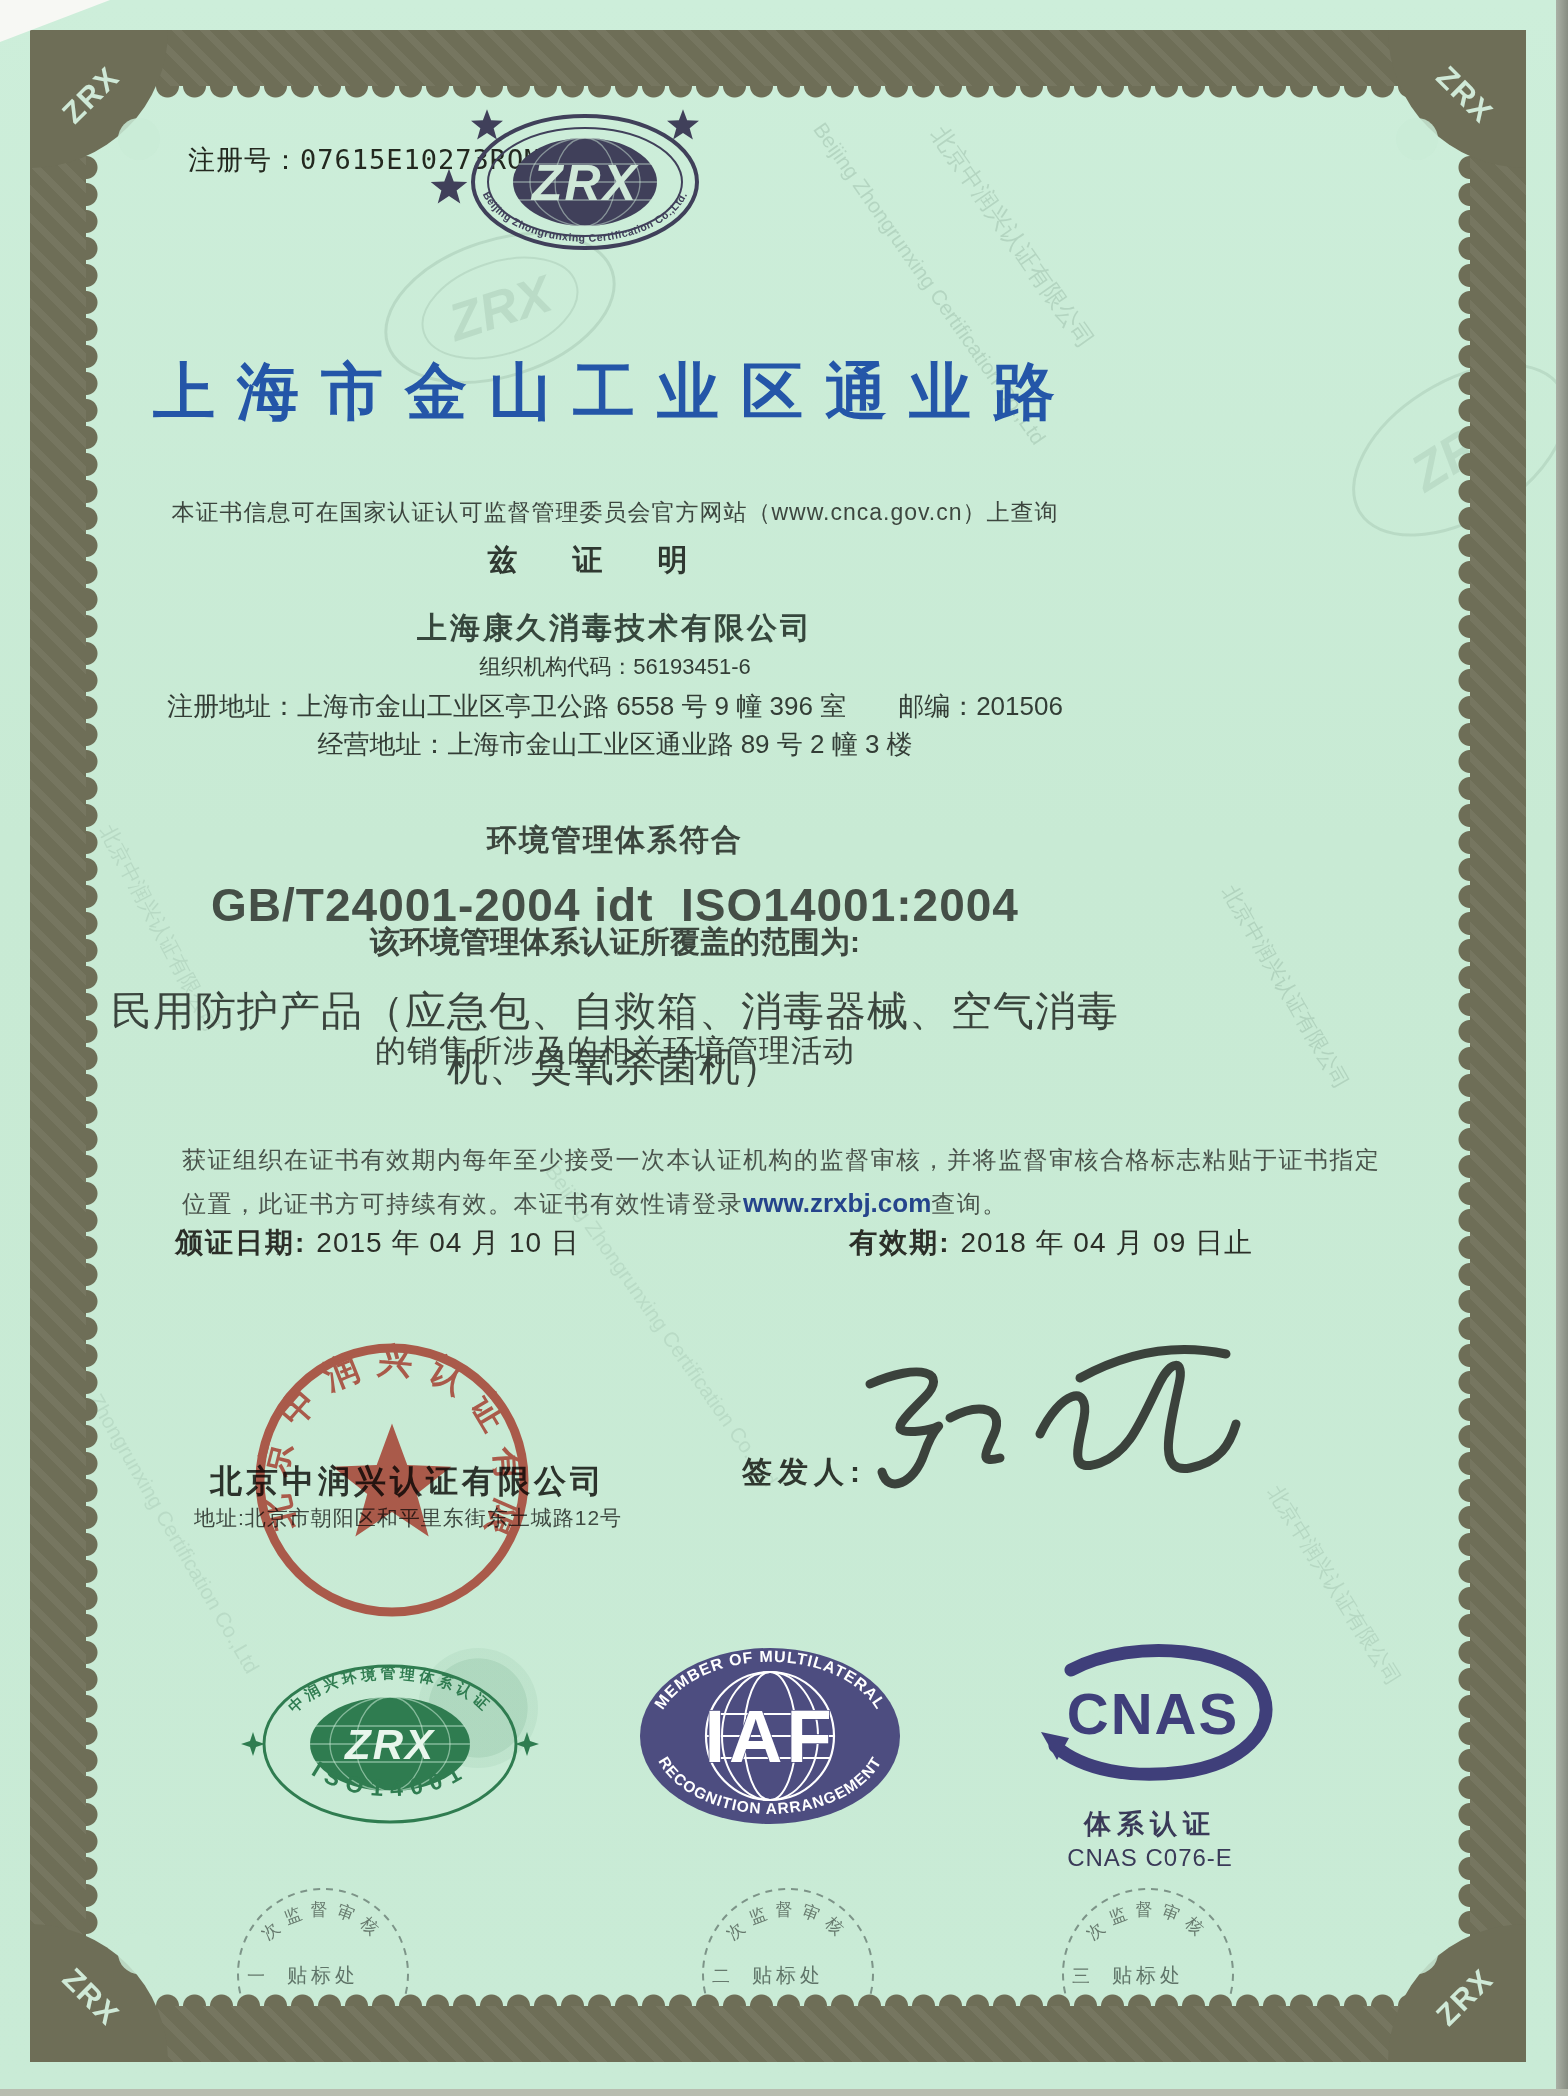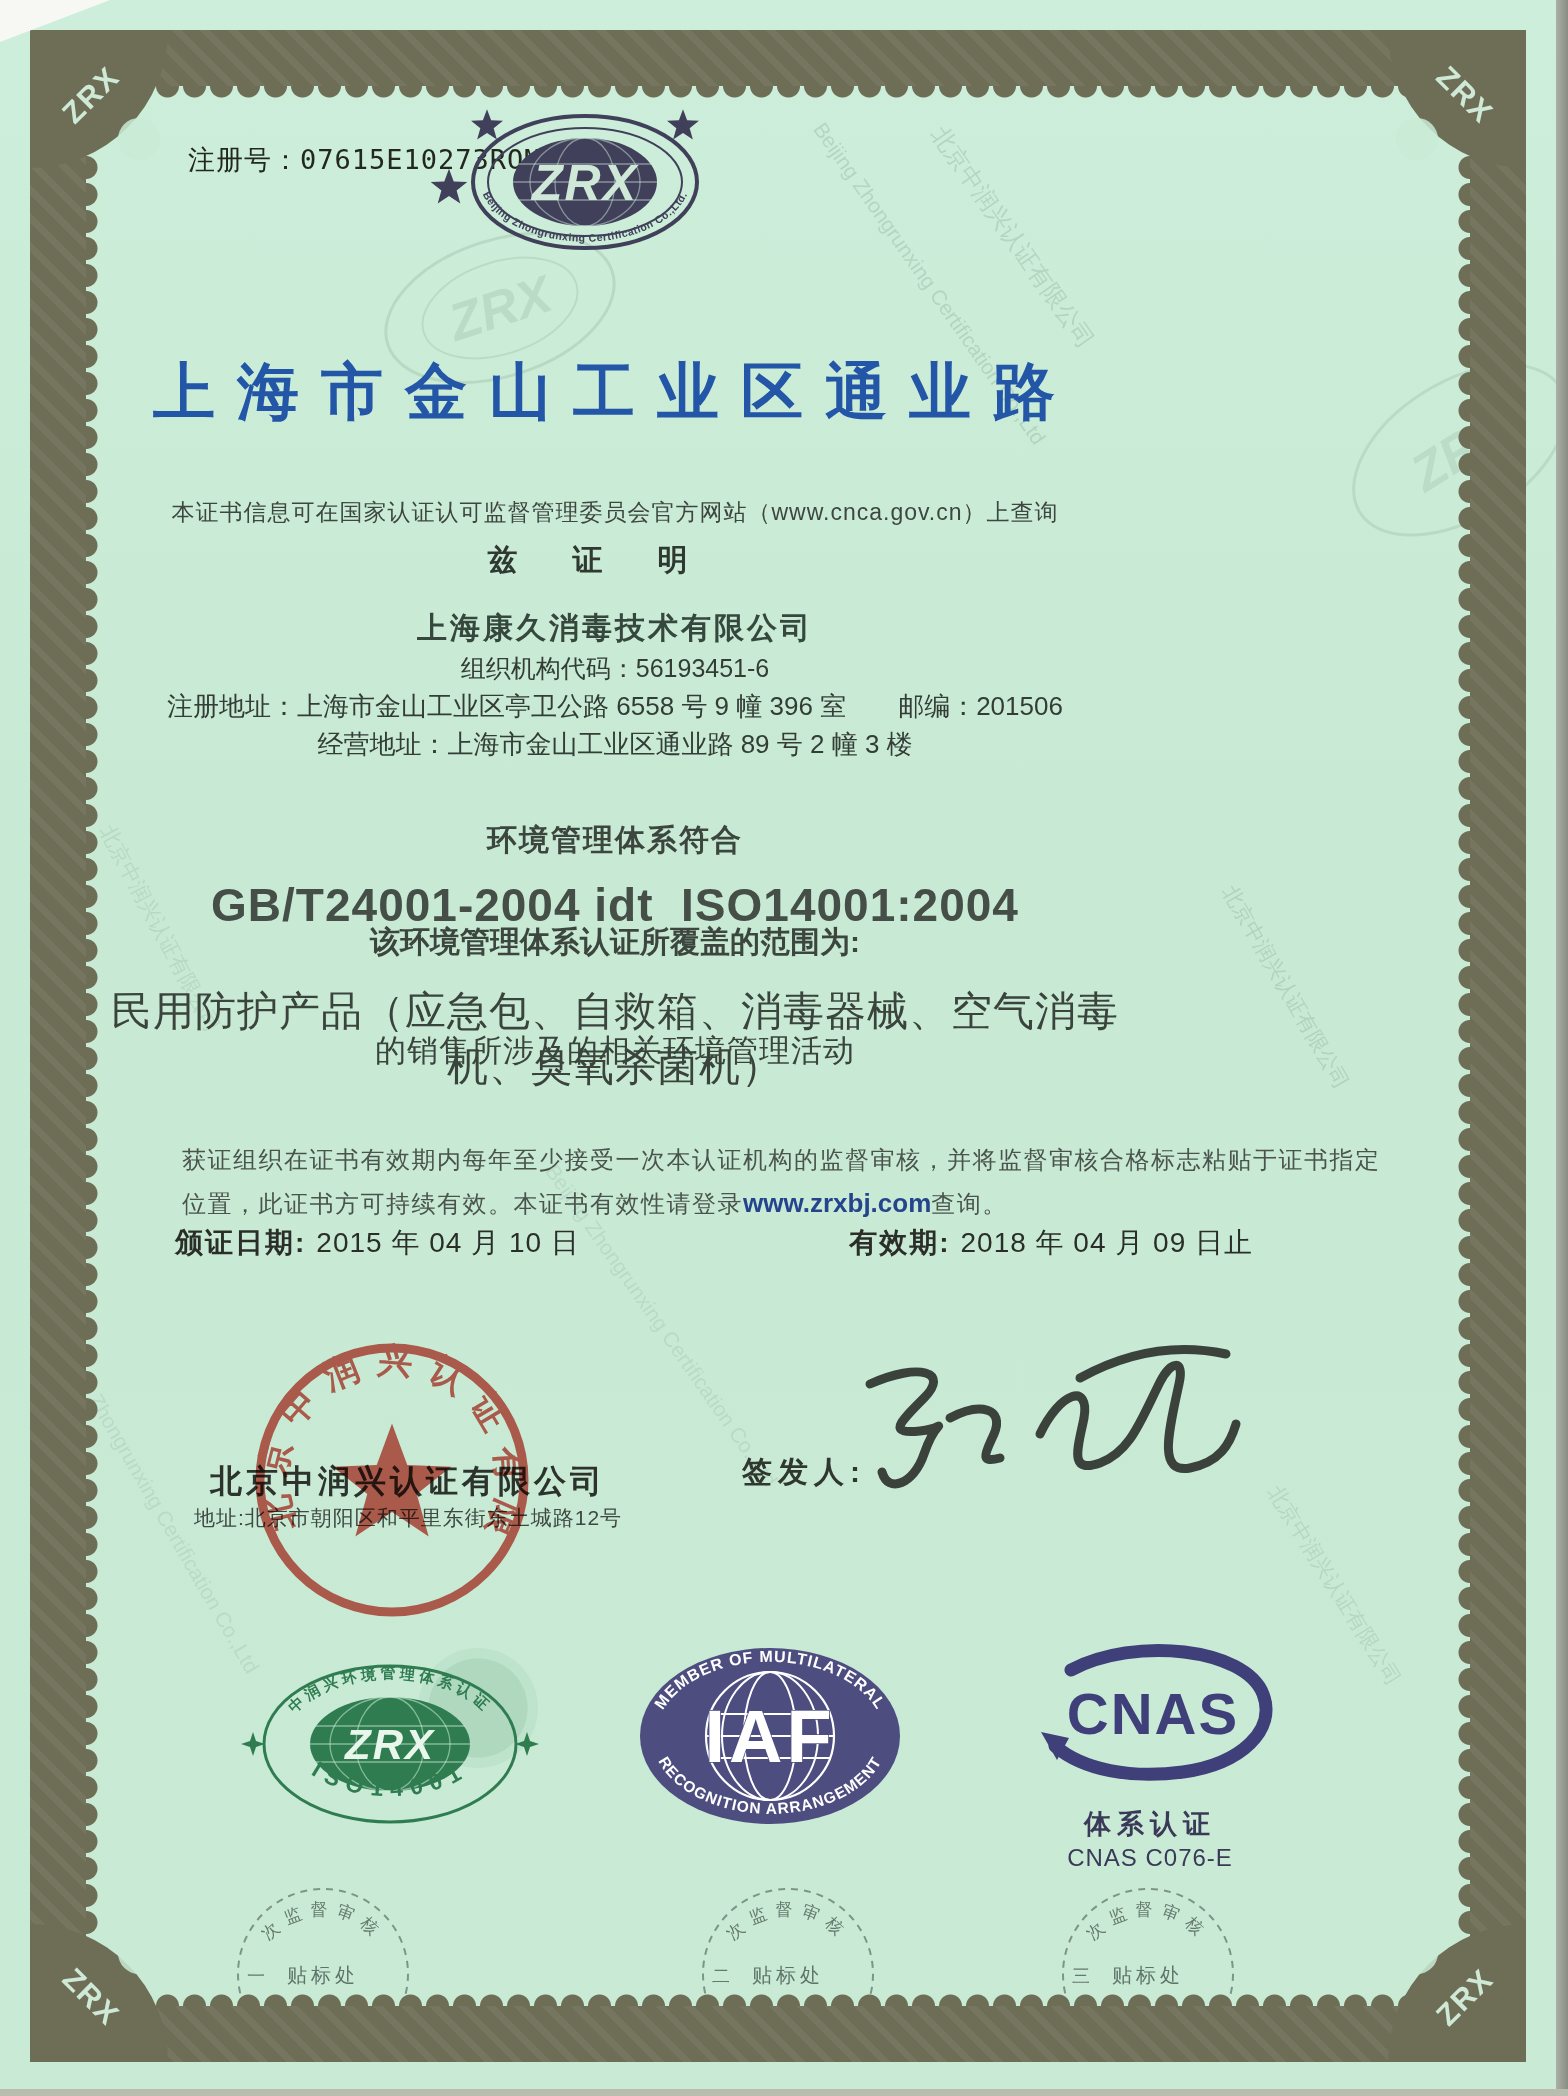--- a/index.html
+++ b/index.html
@@ -55,21 +55,21 @@
   .wm-circle{border-radius:50%;background:radial-gradient(circle,rgba(47,124,80,.30) 0 58%,rgba(47,124,80,.12) 59% 100%);}
   
   .cwrap{position:absolute;left:75px;width:1080px;text-align:center;z-index:3;}
   .pre{white-space:pre-wrap;}
   .regno{position:absolute;left:188px;top:142px;z-index:3;font-size:27px;letter-spacing:1px;
      color:#23281f;font-family:"DejaVu Sans Mono","Liberation Mono",monospace;}
   .title{top:350px;font-size:62px;font-weight:bold;letter-spacing:22px;color:#2456a8;}
   .info-line{top:497px;font-size:23px;letter-spacing:1px;color:#3d463f;}
   .hereby{top:540px;font-size:30px;font-weight:bold;letter-spacing:55px;color:#2f3831;}
   .company{top:608px;font-size:30px;font-weight:600;letter-spacing:3px;color:#36473d;}
-  .orgcode{top:652px;font-size:25px;color:#333d36;}
+  .orgcode{top:652px;font-size:22px;color:#333d36;}
   .addr1{top:689px;font-size:26px;color:#333d36;}
   .addr2{top:727px;font-size:26px;color:#333d36;}
   .conform{top:820px;font-size:30px;font-weight:bold;letter-spacing:2px;color:#3c463e;}
   .standard{top:878px;font-size:46px;font-weight:bold;letter-spacing:1px;color:#454f47;}
   .scope-intro{top:922px;font-size:30px;font-weight:bold;color:#3c463e;}
   .scope1{top:984px;font-size:41px;letter-spacing:1px;color:#3a443d;}
   .scope2{top:1030px;font-size:31px;letter-spacing:1px;color:#3a443d;}
   .note{position:absolute;left:182px;width:1250px;z-index:3;font-size:24px;
      letter-spacing:1.5px;color:#4a544c;margin-top:36px;}
   .note1{top:1108px;} .note2{top:1152px;}

